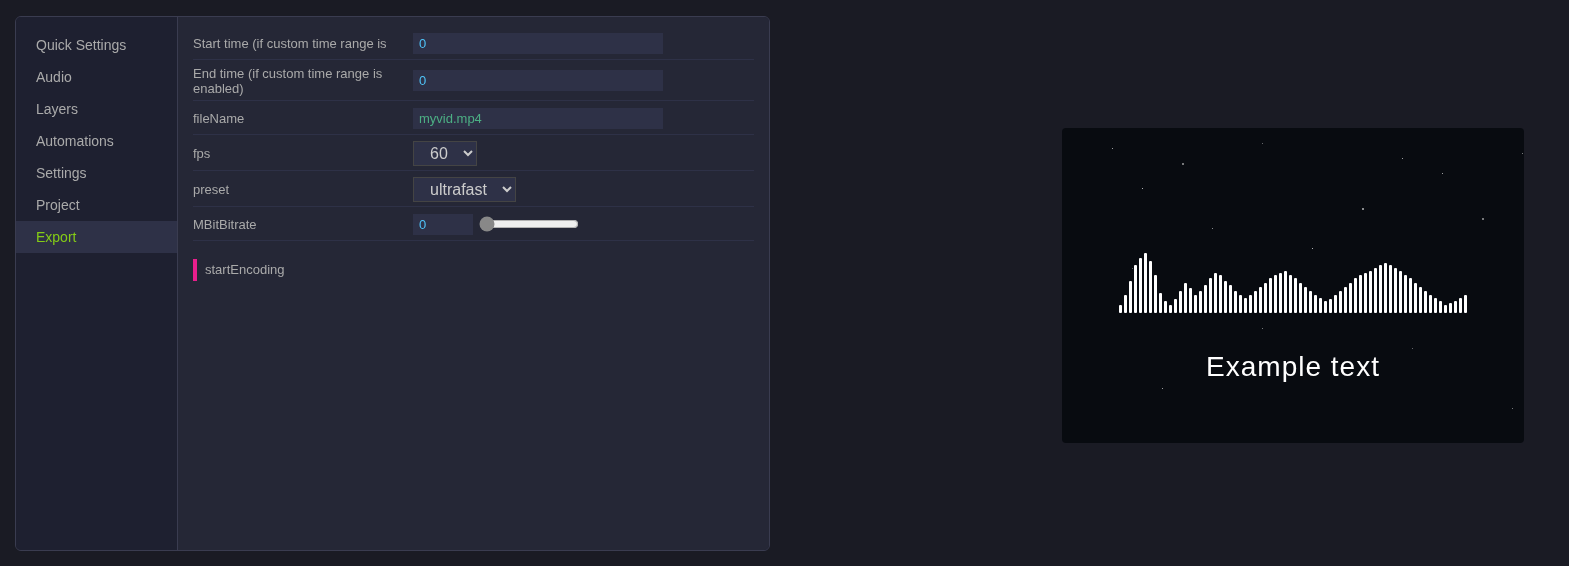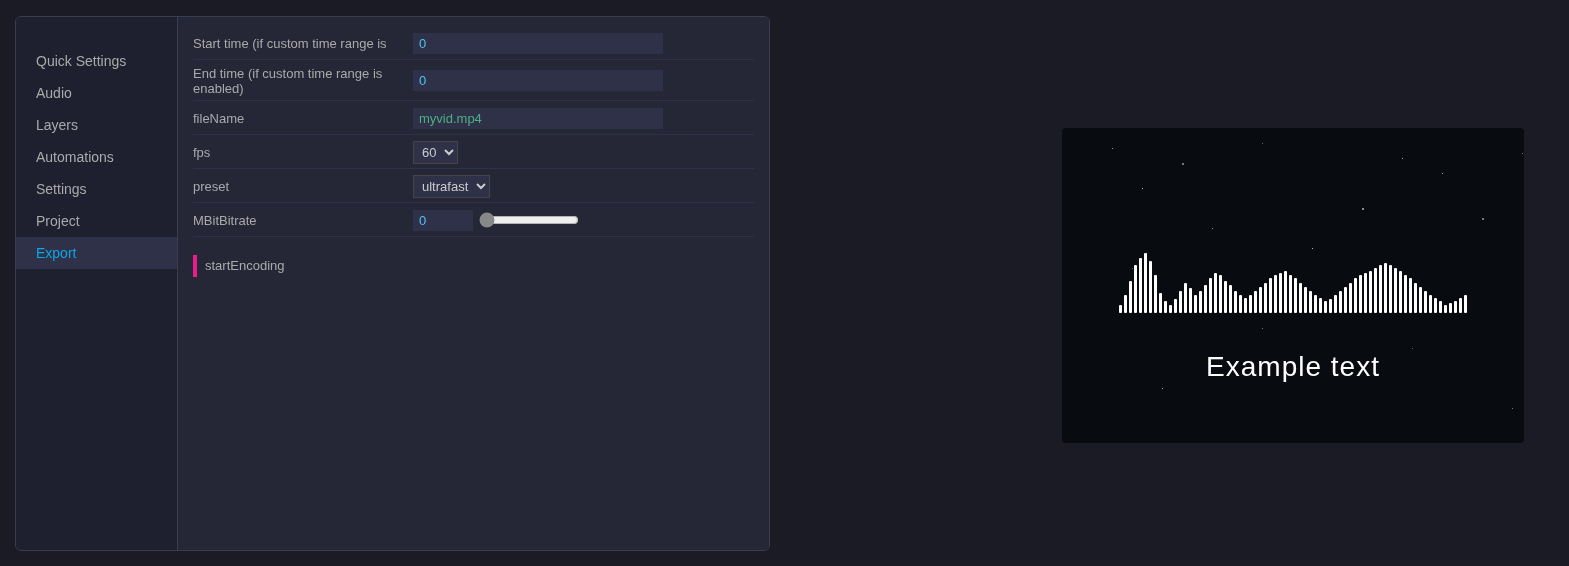--- a/index.html
+++ b/index.html
@@ -24,37 +24,37 @@
       background-color: #1e2030;
       border: 1px solid #3a3c50;
       border-radius: 6px;
       display: flex;
       overflow: hidden;
     }
 
     .sidebar {
       width: 162px;
       background-color: #1e2030;
-      padding: 28px 0;
+      padding: 12px 0;
       display: flex;
       flex-direction: column;
       border-right: 1px solid #3a3c50;
     }
 
     .sidebar-item {
       padding: 8px 20px;
       cursor: pointer;
       color: #aaaaaa;
       font-size: 14px;
       border-radius: 0;
     }
 
     .sidebar-item.active {
       background-color: #2e3147;
-      color: #0ea5e9;
+      color: #84cc16;
     }
 
     .content-area {
       flex: 1;
       background-color: #252736;
       padding: 15px;
       display: flex;
       flex-direction: column;
       gap: 4px;
     }
@@ -101,24 +101,25 @@
       border: 1px solid #555;
       appearance: none;
       -webkit-appearance: none;
       cursor: pointer;
     }
 
     .select-input {
       background-color: #2e3147;
       border: 1px solid #444;
       color: #cccccc;
-      font-size: 13px;
-      padding: 2px 4px;
+      font-size: 16px;
+      padding: 2px 12px;
       outline: none;
       cursor: pointer;
+      text-align: center;
     }
 
     .bitrate-row {
       display: flex;
       align-items: center;
       gap: 6px;
     }
 
     .bitrate-input {
       background-color: #2e3147;

